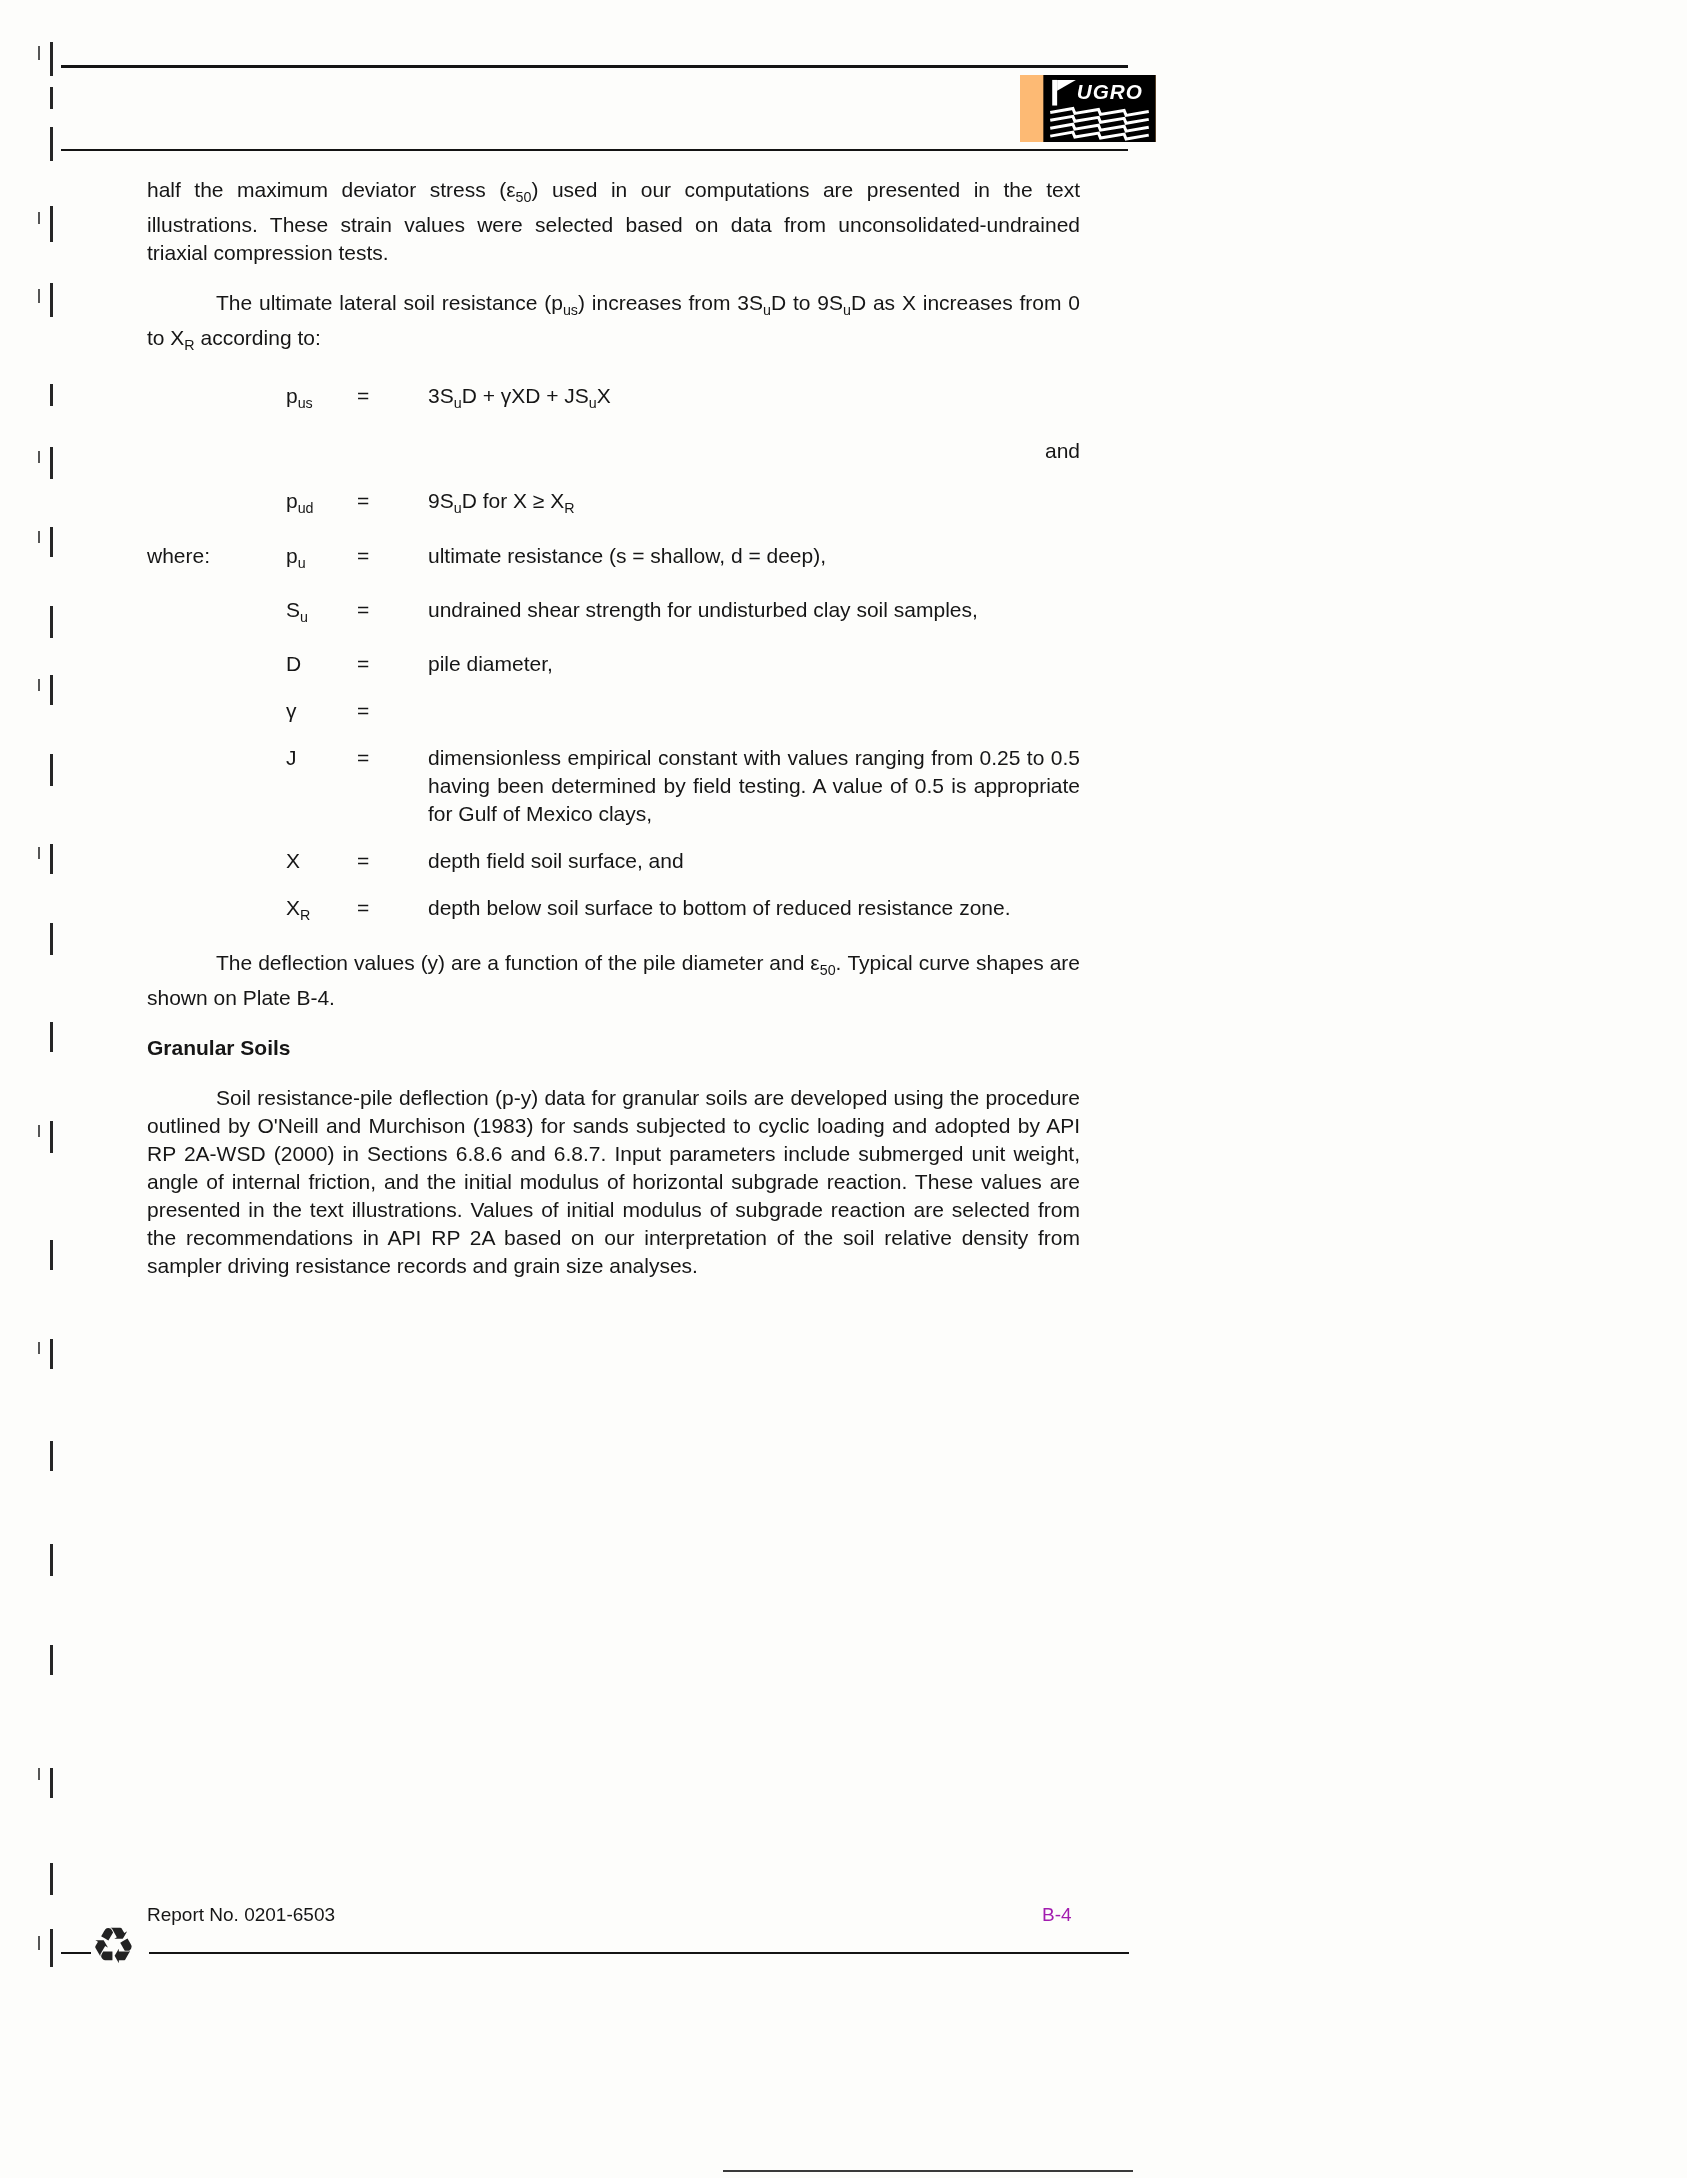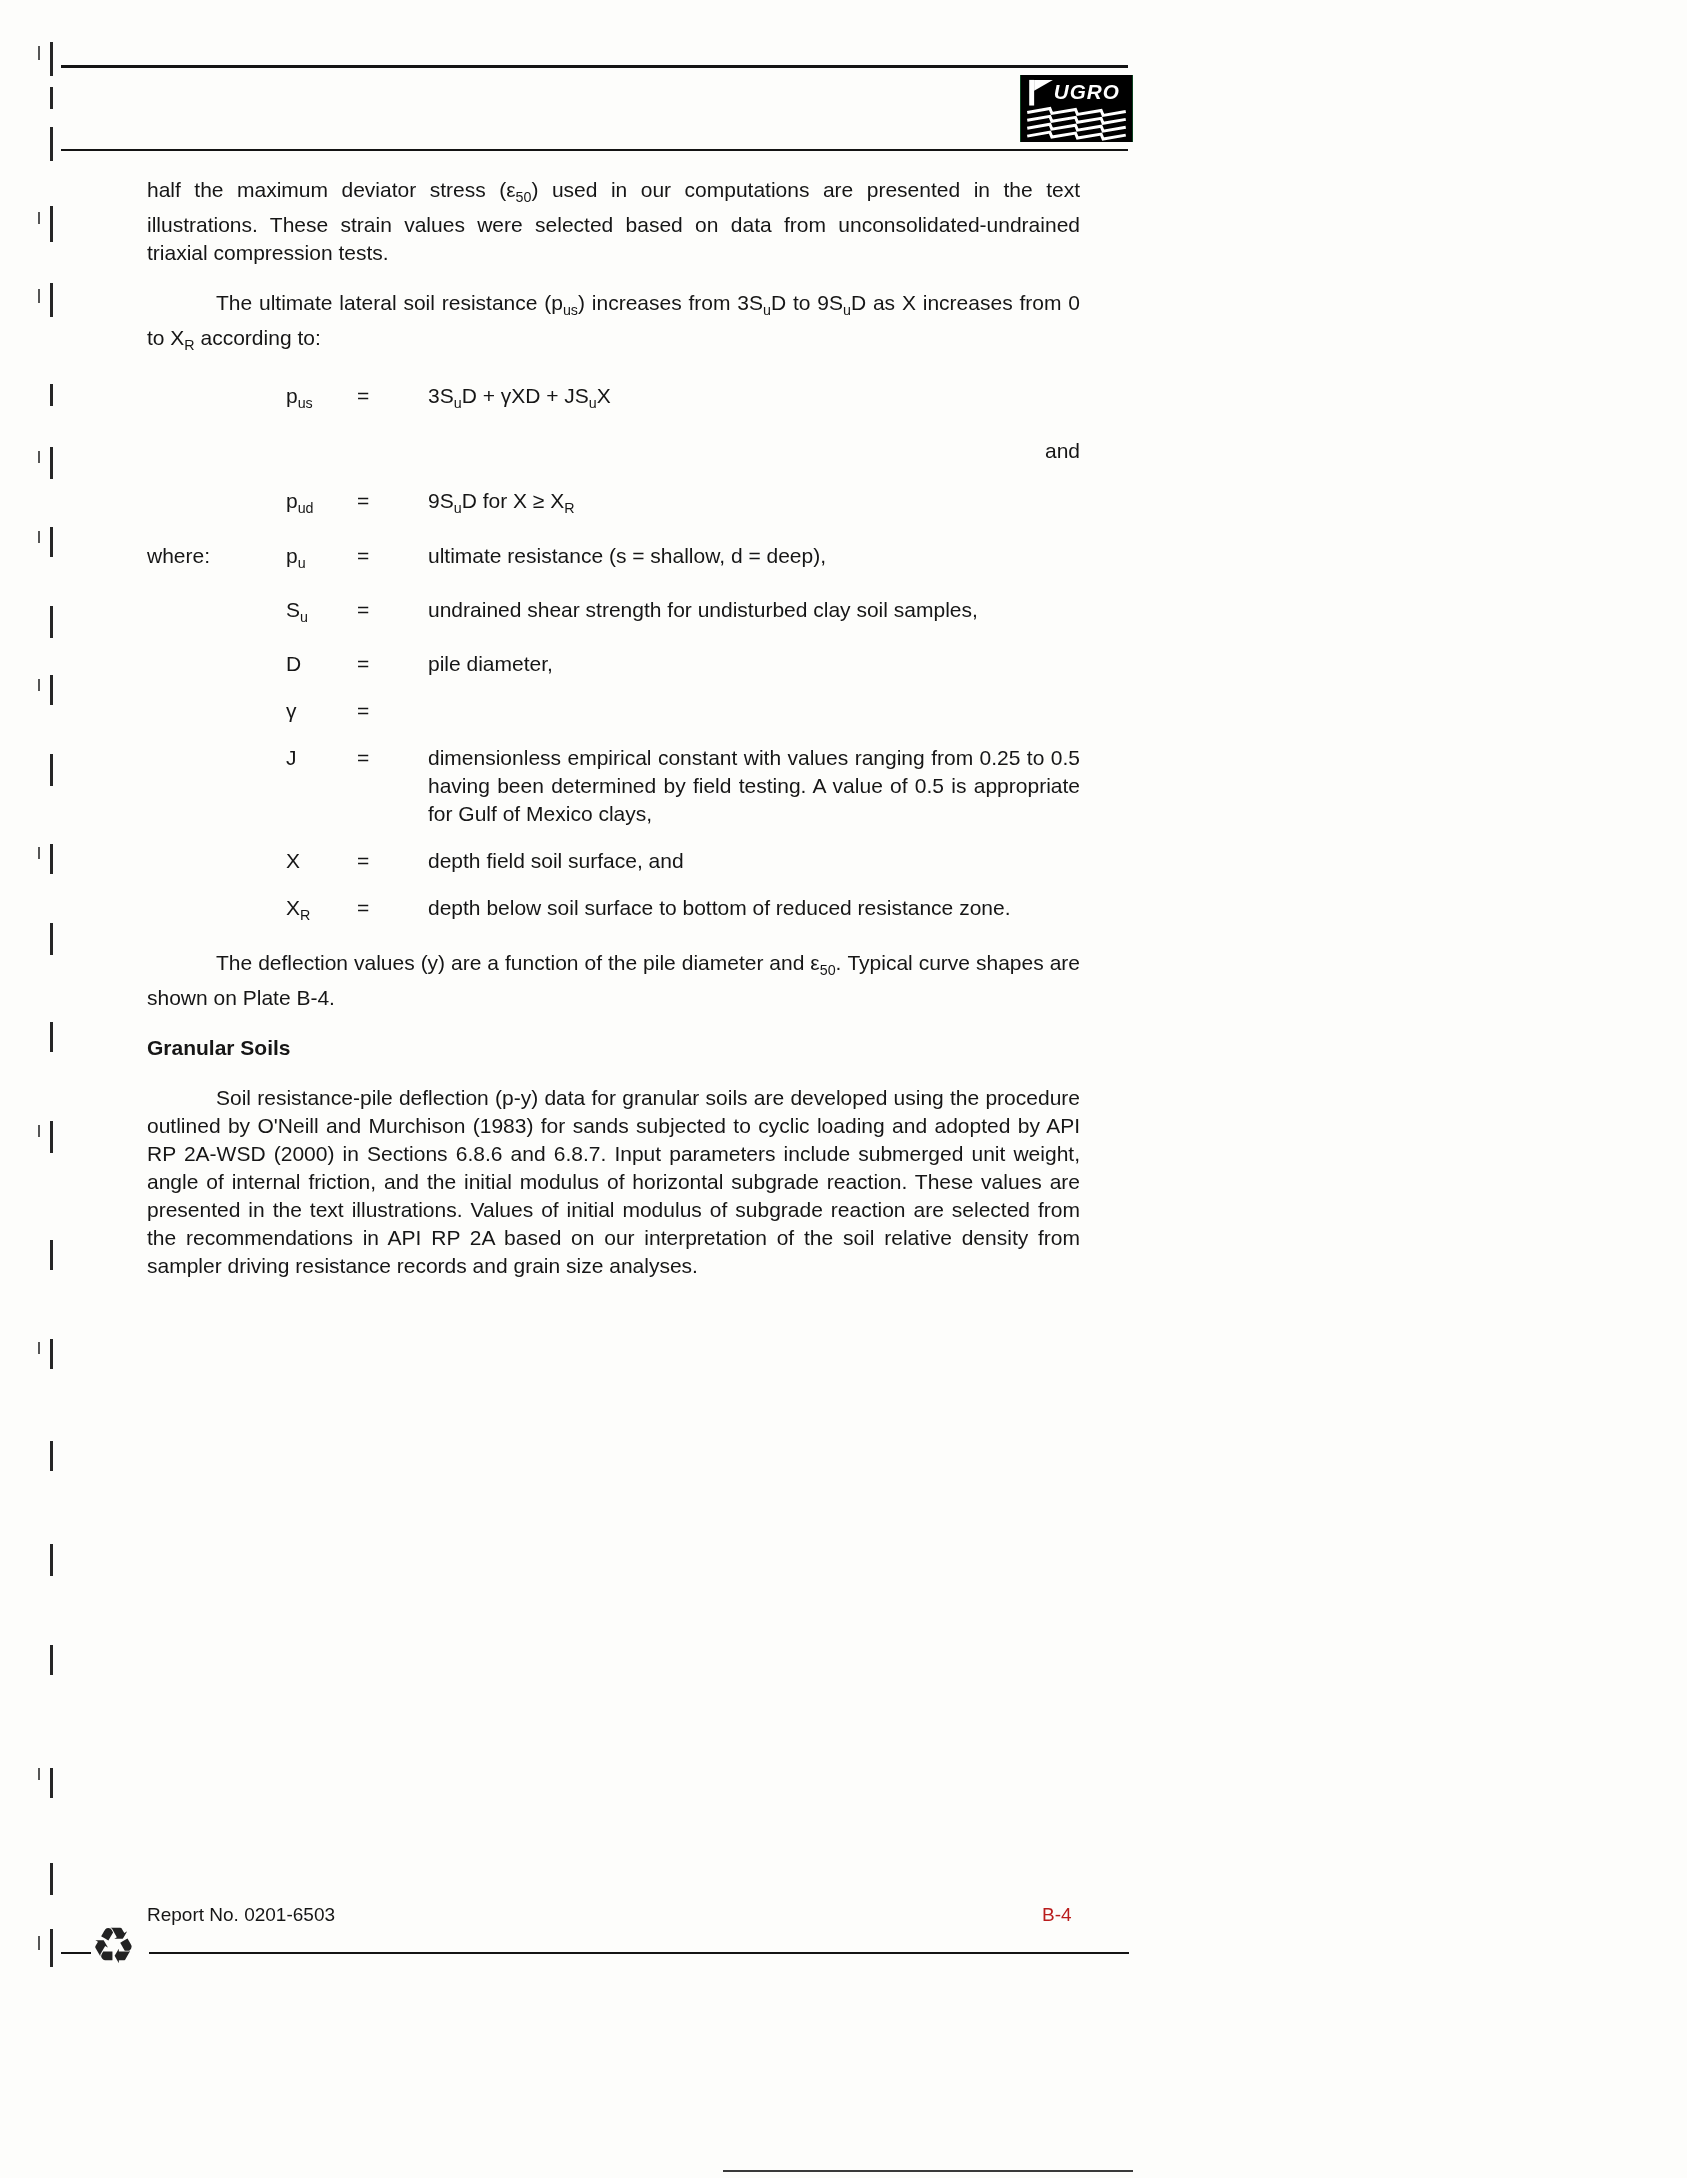--- a/index.html
+++ b/index.html
@@ -18,21 +18,21 @@
   .rule-bottom-a { left:61px; top:1952px; width:30px;  height:2px; }
   .rule-bottom-b { left:149px; top:1952px; width:980px; height:2px; }
   .rule-edge   { left:723px; top:2170px; width:410px; height:2px; background:#3a3a3a; }
 
   .bmark  { position:absolute; left:50px; width:3px; background:#262626; }
   .bmark2 { position:absolute; left:38px; width:2px; background:#555; }
 
   
   .logo-box {
     position:absolute; left:1020px; top:75px;
-    width:113px; height:67px; background:#22c55e;
+    width:113px; height:67px; background:#fdba74;padding-left:23px;
   }
   .logo-box svg { display:block; width:113px; height:67px; }
   .logo-text {
     fill:#fff; font-family:"Liberation Sans", sans-serif;
     font-weight:bold; font-style:italic; font-size:21px; letter-spacing:1px;
   }
 
   
   .content {
     position:absolute; left:147px; top:176px; width:933px;
@@ -54,21 +54,21 @@
 
   h3.granular {
     font-size:21px; line-height:28px; font-weight:bold;
     margin:2px 0 22px 0; text-align:left;
   }
 
   
   .footer-report { position:absolute; left:147px; top:1903px; font-size:19px; line-height:24px;
     font-family:"Liberation Sans", sans-serif; color:#161616; }
   .footer-page   { position:absolute; left:1042px; top:1903px; font-size:19px; line-height:24px;
-    font-family:"Liberation Sans", sans-serif; color:#b91c1c; }
+    font-family:"Liberation Sans", sans-serif; color:#a21caf; }
   .recycle {
     position:absolute; left:91px; top:1919px;
     font-size:50px; line-height:55px; color:#222;
   }
 </style>
 </head>
 <body>
 
 <div class="page">
 

